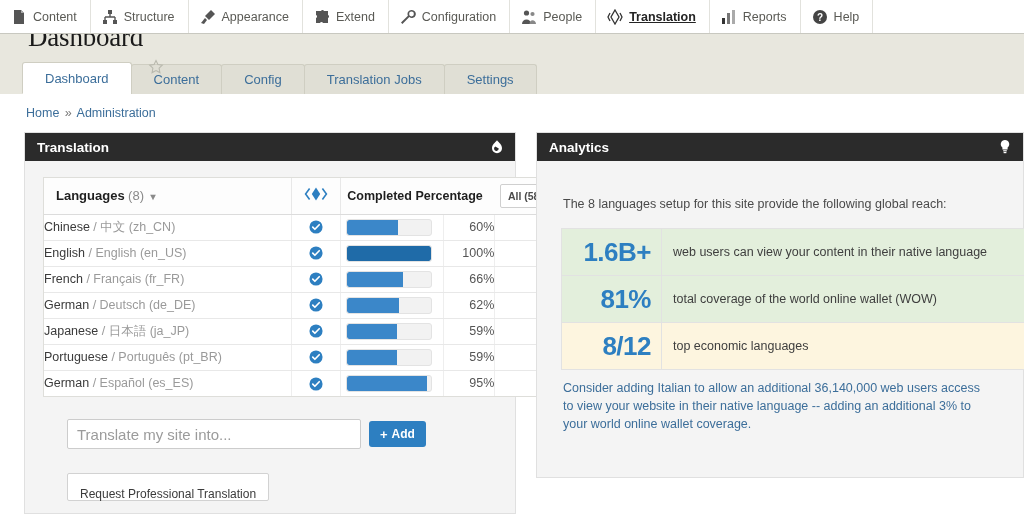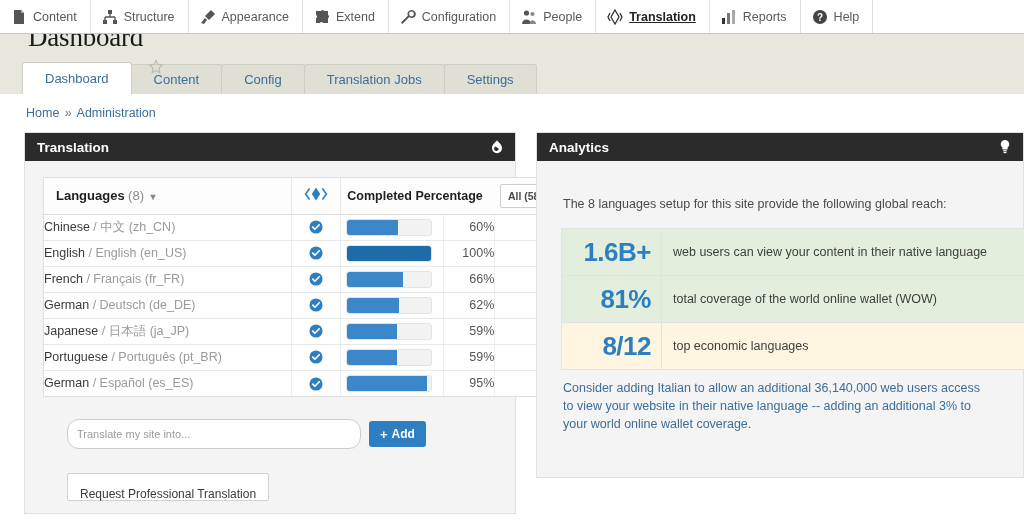--- a/index.html
+++ b/index.html
@@ -208,23 +208,23 @@
 
   
   #translate-row {
     position: absolute; left: 42px; top: 286px;
     display: flex; align-items: center; gap: 8px;
   }
   #translate-input {
     width: 294px; height: 30px;
     border: 1px solid #cccccc;
     background: #ffffff;
-    border-radius: 12px;
+    border-radius: 2px;
     padding: 8px 9px;
-    font-size: 11px;
+    font-size: 15px;
     color: #333;
     font-family: "Liberation Sans", sans-serif;
     outline: none;
   }
   #translate-input::placeholder { color: #9b9b9b; }
   #add-button {
     height: 26px;
     background: #2d7fc1;
     color: #ffffff;
     border: none;

